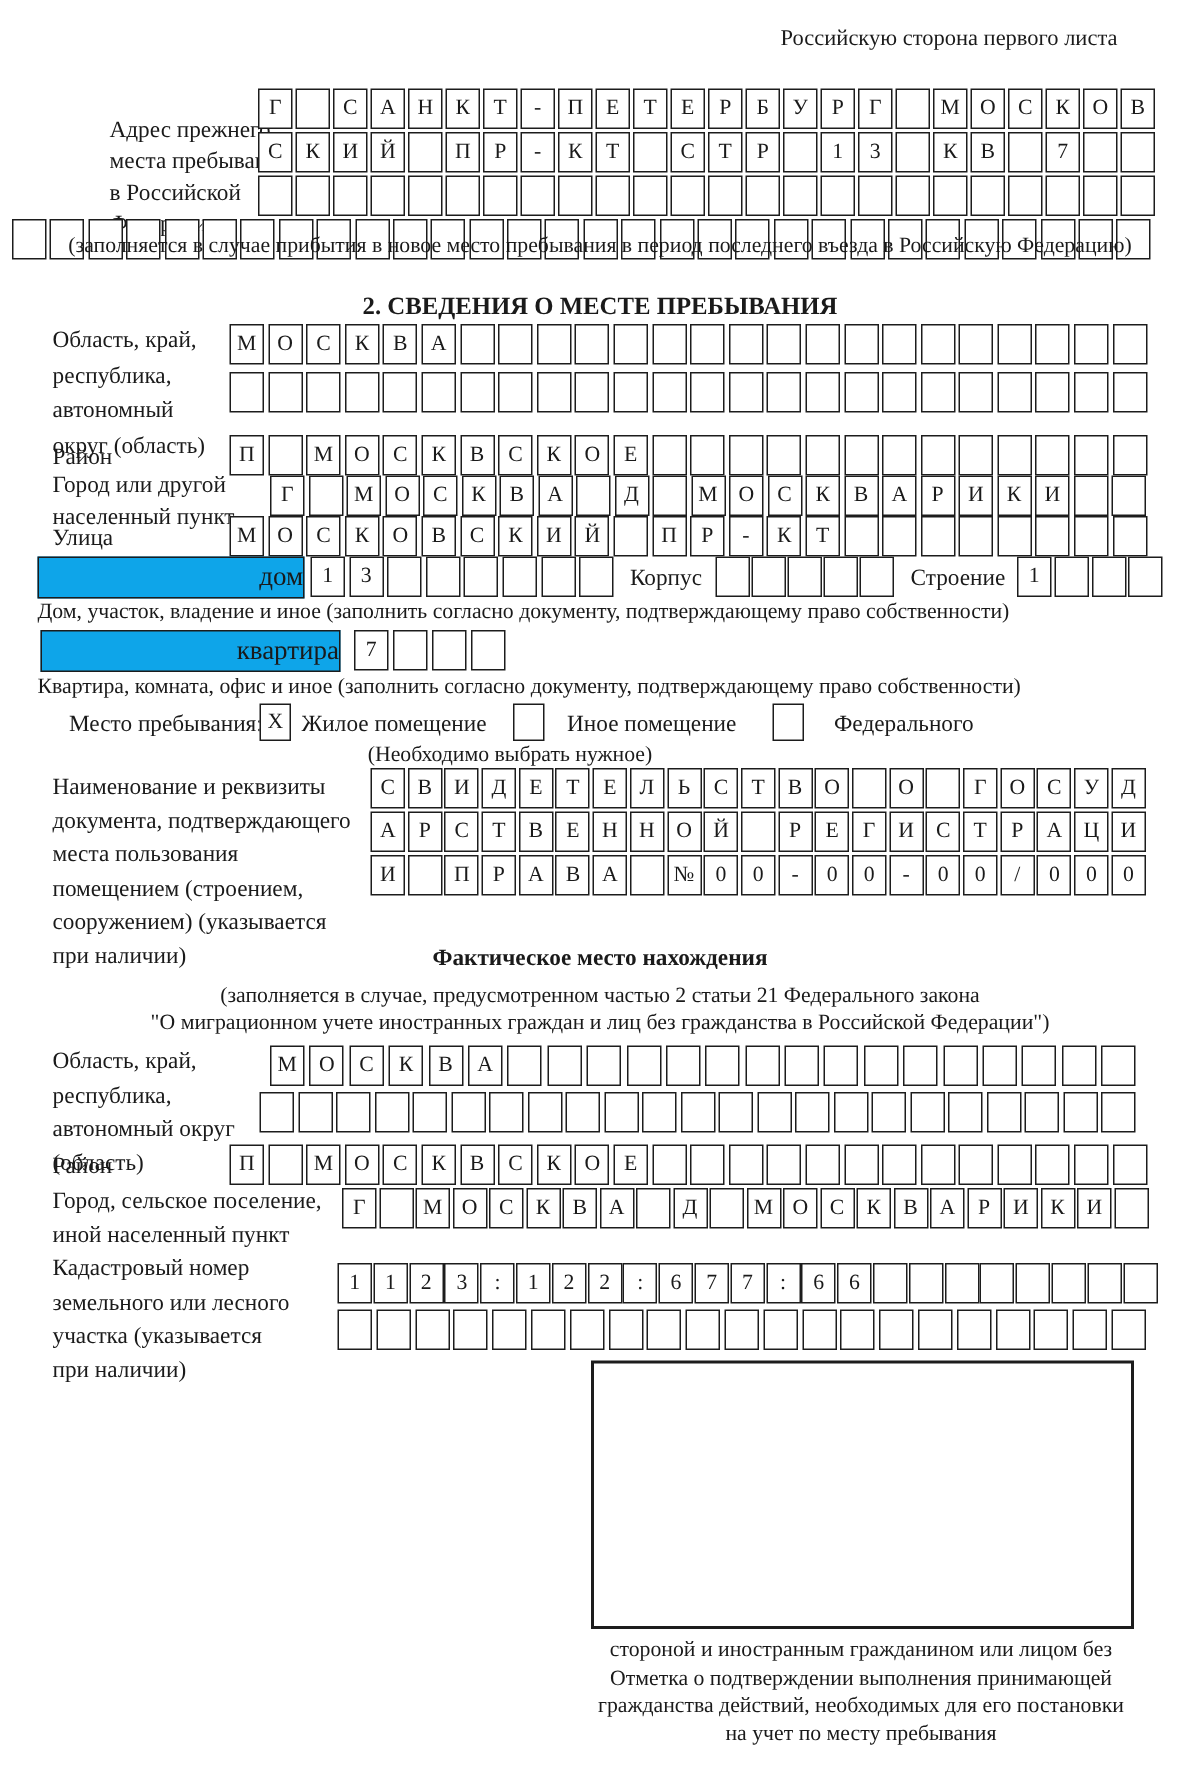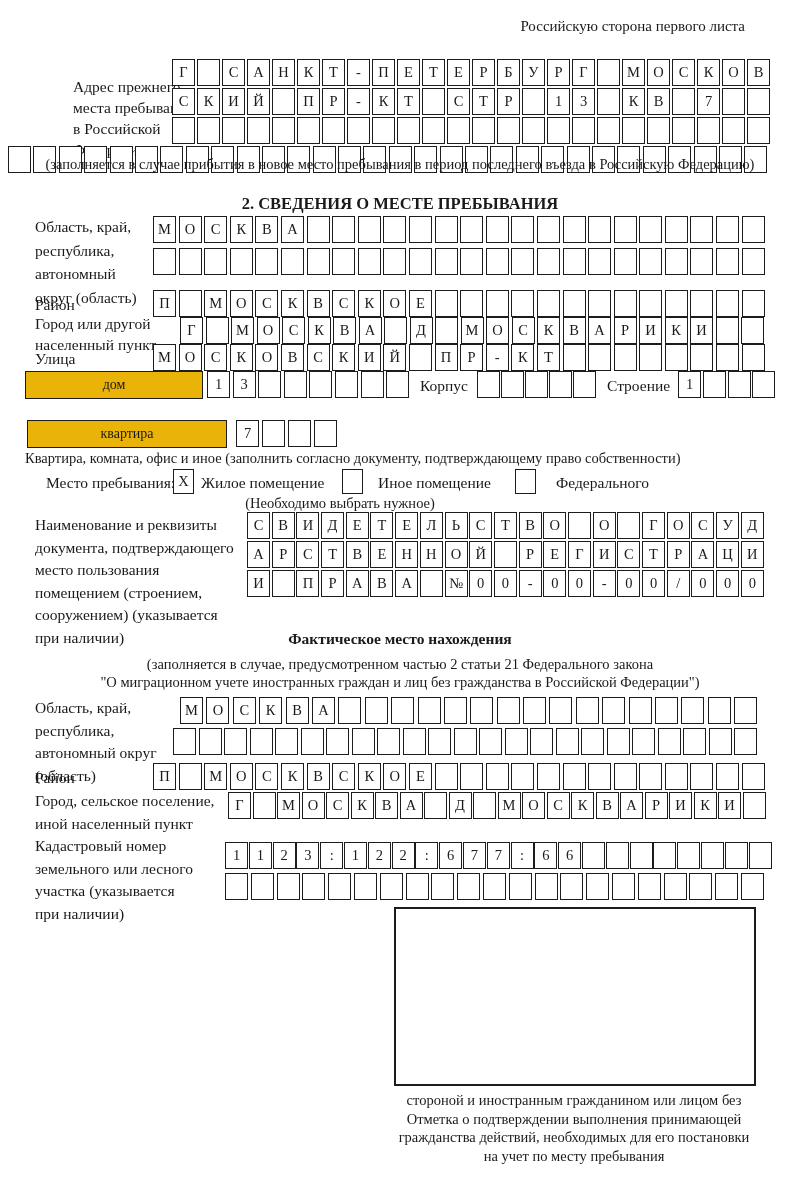--- a/index.html
+++ b/index.html
@@ -15,21 +15,21 @@
   .heading{font-weight:bold;font-size:16.5px;}
   .subheading{font-weight:bold;font-size:15.5px;}
   .boxrow{position:absolute;display:flex;}
   .cell{
     display:inline-block;box-sizing:border-box;width:23px;height:27px;
     border:1.7px solid #1c1c1c;background:#fff;
     font-size:14.5px;line-height:24px;text-align:center;flex:none;
   }
   .widefield{
     position:absolute;box-sizing:border-box;height:28px;border:1.8px solid #1c1c1c;
-    text-align:center;font-size:14px;line-height:25px;background:#eab308;
+    text-align:right;font-size:18px;line-height:25px;background:#0ea5e9;
   }
   .mark{
     position:absolute;box-sizing:border-box;width:21px;height:25px;border:1.7px solid #1c1c1c;
     text-align:center;font-size:14.5px;line-height:22px;background:#fff;
   }
   .stampbox{position:absolute;box-sizing:border-box;border:2px solid #1c1c1c;background:#fff;}
   .caption{font-size:14.5px;line-height:18.5px;text-align:center;}
 </style>
 </head>
 <body>
@@ -322,20 +322,21 @@
       <span class="cell"></span>
       <span class="cell"></span>
     </div>
   <div class="abs lbl" style="left:607px;top:375px;">Строение</div>
   <div class="boxrow" style="left:678px;top:371px;gap:1.8px;">
       <span class="cell">1</span>
       <span class="cell"></span>
       <span class="cell"></span>
       <span class="cell"></span>
     </div>
+  <div class="abs note" style="left:25px;top:400px;">Дом, участок, владение и иное (заполнить согласно документу, подтверждающему право собственности)</div>
 
   <div class="widefield" style="left:27px;top:420px;width:200px;">квартира</div>
   <div class="boxrow" style="left:236px;top:420px;gap:3px;">
       <span class="cell">7</span>
       <span class="cell"></span>
       <span class="cell"></span>
       <span class="cell"></span>
     </div>
   <div class="abs note" style="left:25px;top:450px;">Квартира, комната, офис и иное (заполнить согласно документу, подтверждающему право собственности)</div>
 
@@ -344,21 +345,21 @@
   <div class="abs lbl" style="left:201px;top:472px;">Жилое помещение</div>
   <span class="mark" style="left:342px;top:469px;"></span>
   <div class="abs lbl" style="left:378px;top:472px;">Иное помещение</div>
   <span class="mark" style="left:515px;top:469px;"></span>
   <div class="abs lbl" style="left:556px;top:472px;">Федерального</div>
   <div class="abs note" style="left:140px;top:495px;width:400px;text-align:center;">(Необходимо выбрать нужное)</div>
 
   <div class="abs lbl" style="left:35px;top:514px;line-height:22.5px;">
       <div>Наименование и реквизиты</div>
       <div>документа, подтверждающего</div>
-      <div>место пользования</div>
+      <div>места пользования</div>
       <div>помещением (строением,</div>
       <div>сооружением) (указывается</div>
       <div>при наличии)</div>
     </div>
   <div class="boxrow" style="left:247px;top:512px;gap:1.7px;">
       <span class="cell">С</span>
       <span class="cell">В</span>
       <span class="cell">И</span>
       <span class="cell">Д</span>
       <span class="cell">Е</span>

